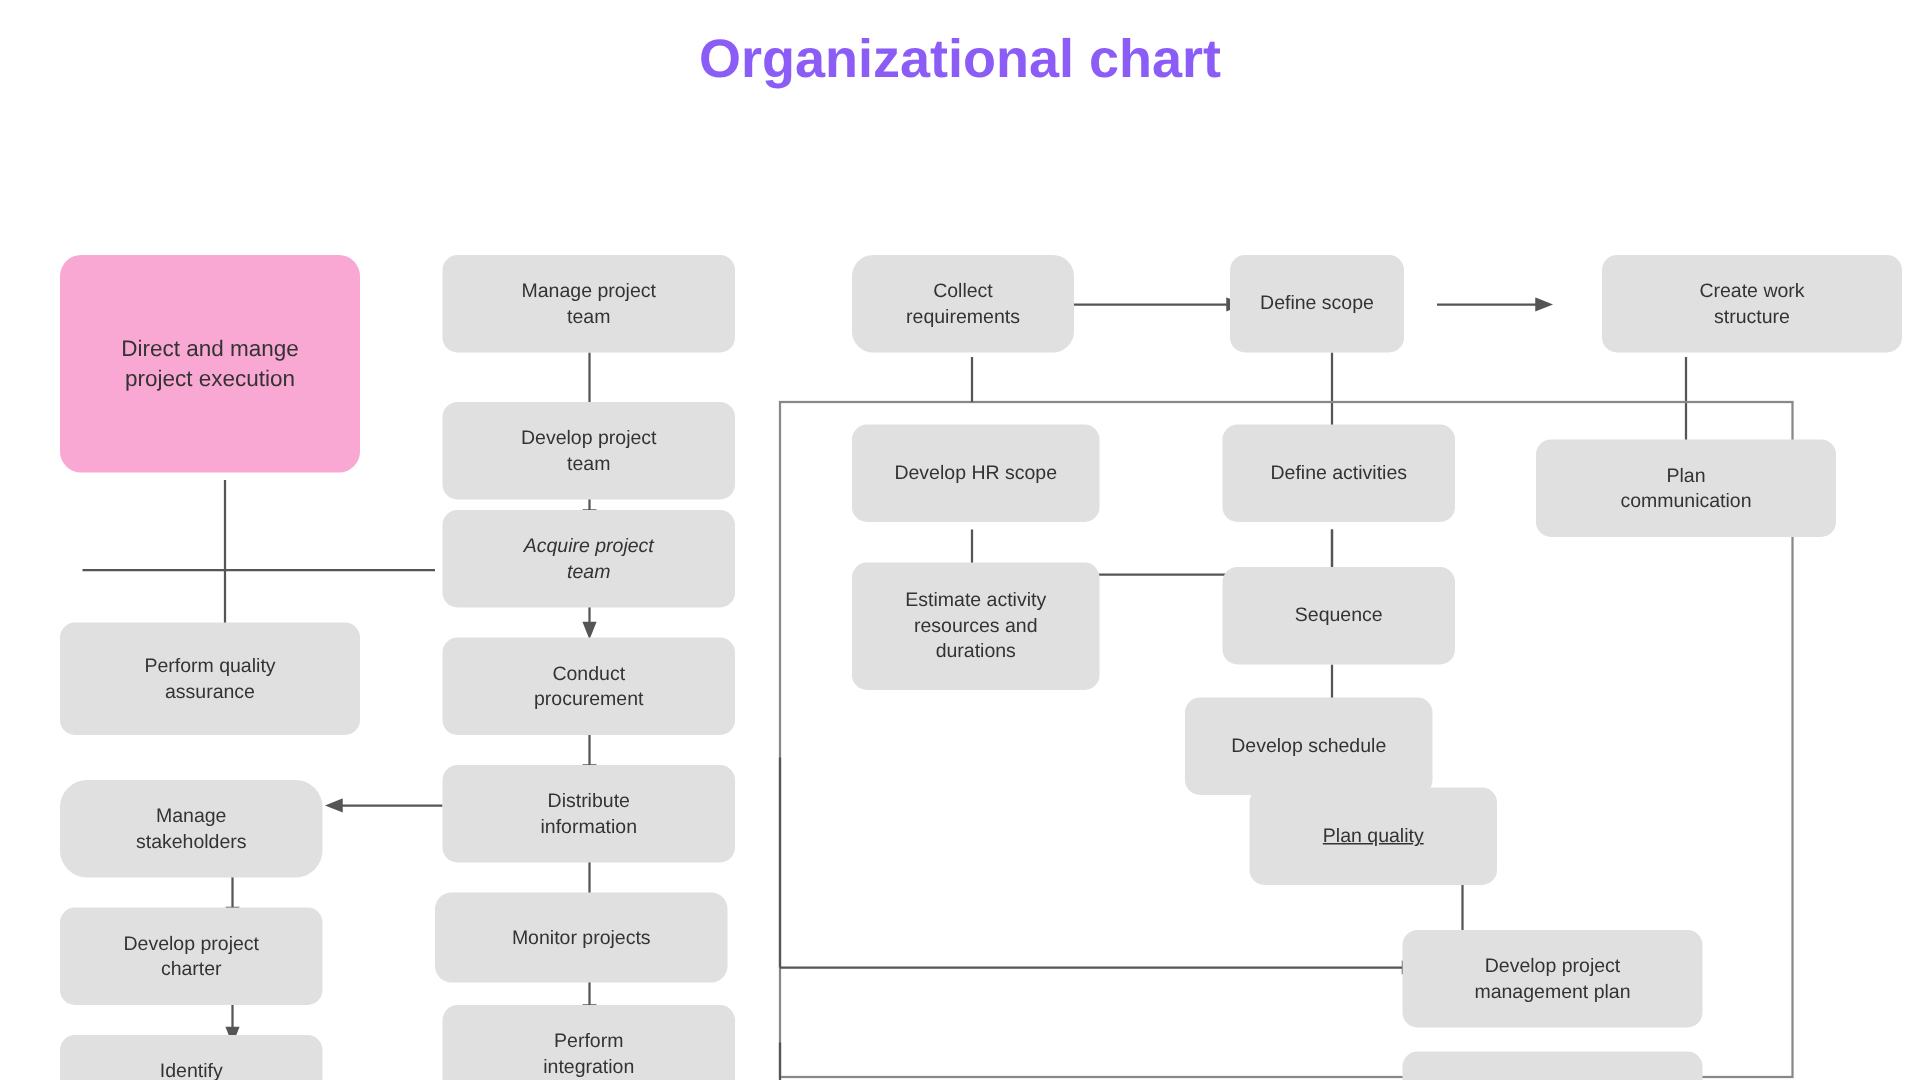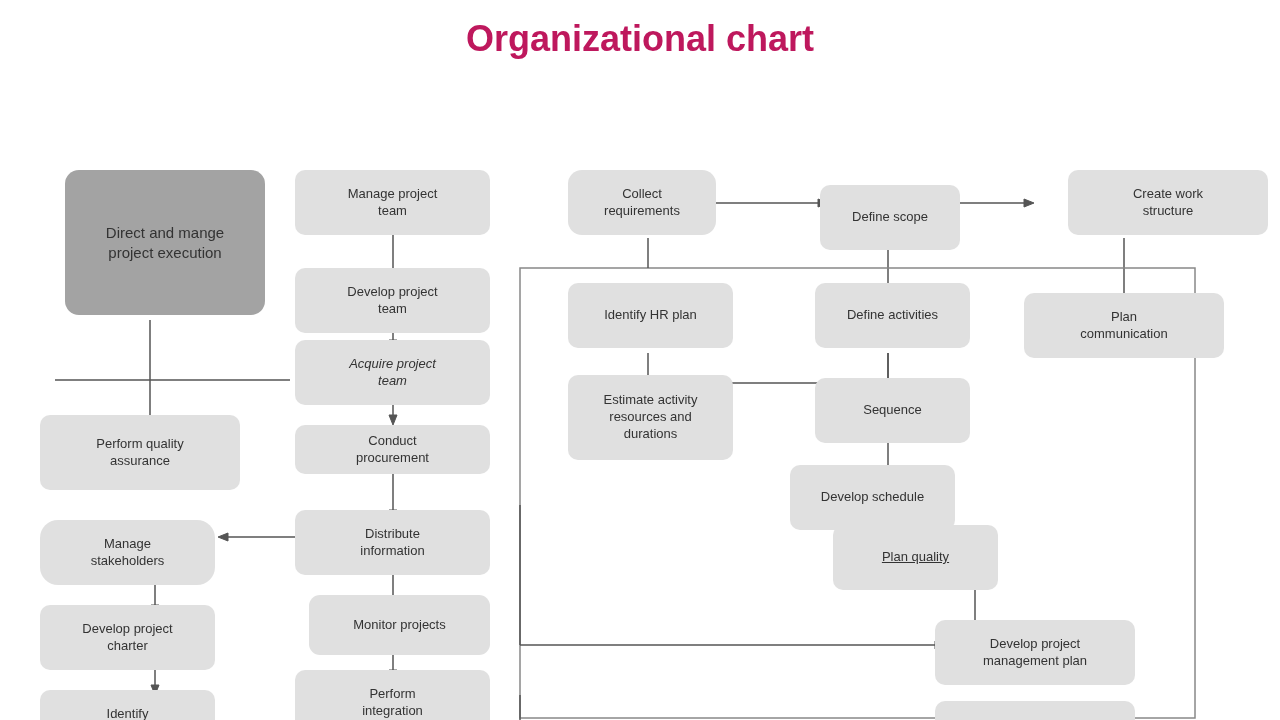--- a/index.html
+++ b/index.html
@@ -8,21 +8,21 @@
       font-family: Arial, sans-serif;
       width: 1280px;
       height: 720px;
       overflow: hidden;
       position: relative;
     }
     h1 {
       text-align: center;
       font-size: 36px;
       font-weight: bold;
-      color: #be185d;
+      color: #8b5cf6;
       padding: 18px 0 10px 0;
     }
     .chart-area {
       position: absolute;
       top: 75px;
       left: 0;
       width: 1280px;
       height: 645px;
     }
     .node {
@@ -32,23 +32,22 @@
       display: flex;
       align-items: center;
       justify-content: center;
       text-align: center;
       font-size: 13px;
       color: #333;
       line-height: 1.3;
       padding: 6px 8px;
     }
     .node-large {
-      background: #a3a3a3;
+      background: #f9a8d4;
       border-radius: 14px;
-      margin-left: 25px;
     }
     svg.arrows {
       position: absolute;
       top: 0; left: 0;
       width: 1280px;
       height: 645px;
       pointer-events: none;
     }
     svg.arrows line, svg.arrows path, svg.arrows polyline {
       stroke: #555;
@@ -174,50 +173,50 @@
   </div>
 
   <div class="node" style="left:295px;top:193px;width:195px;height:65px;">
     <span>Develop project<br>team</span>
   </div>
 
   <div class="node" style="left:295px;top:265px;width:195px;height:65px;font-style:italic;">
     <span>Acquire project<br>team</span>
   </div>
 
-  <div class="node" style="left:295px;top:350px;width:195px;height:49px;">
+  <div class="node" style="left:295px;top:350px;width:195px;height:65px;">
     <span>Conduct<br>procurement</span>
   </div>
 
   <div class="node" style="left:295px;top:435px;width:195px;height:65px;">
     <span>Distribute<br>information</span>
   </div>
 
-  <div class="node" style="left:309px;top:520px;width:181px;height:60px;border-radius:11px;">
+  <div class="node" style="left:290px;top:520px;width:195px;height:60px;border-radius:11px;">
     <span>Monitor projects</span>
   </div>
 
   <div class="node" style="left:295px;top:595px;width:195px;height:65px;">
     <span>Perform<br>integration</span>
   </div>
 
   <div class="node" style="left:568px;top:95px;width:148px;height:65px;border-radius:14px;">
     <span>Collect<br>requirements</span>
   </div>
 
-  <div class="node" style="left:820px;top:95px;width:140px;height:65px;margin-top:15px;">
+  <div class="node" style="left:820px;top:95px;width:116px;height:65px;">
     <span>Define scope</span>
   </div>
 
   <div class="node" style="left:1024px;top:95px;width:200px;height:65px;margin-left:44px;">
     <span>Create work<br>structure</span>
   </div>
 
   <div class="node" style="left:568px;top:208px;width:165px;height:65px;">
-    <span>Identify HR plan</span>
+    <span>Develop HR scope</span>
   </div>
 
   <div class="node" style="left:815px;top:208px;width:155px;height:65px;">
     <span>Define activities</span>
   </div>
 
   <div class="node" style="left:1024px;top:218px;width:200px;height:65px;">
     <span>Plan<br>communication</span>
   </div>
 

